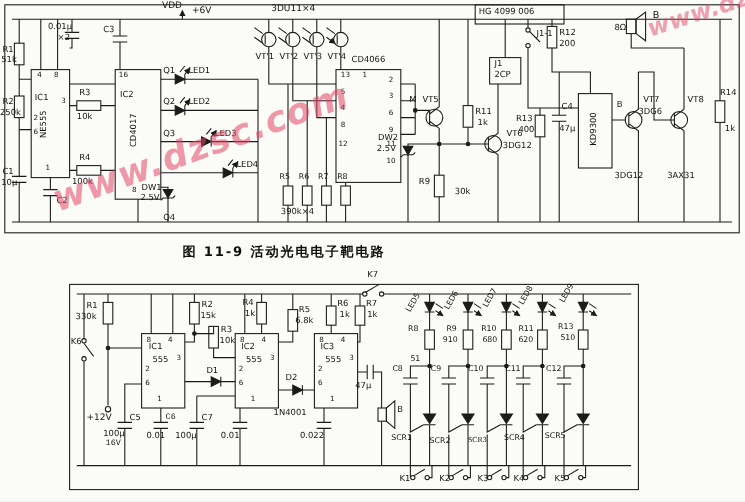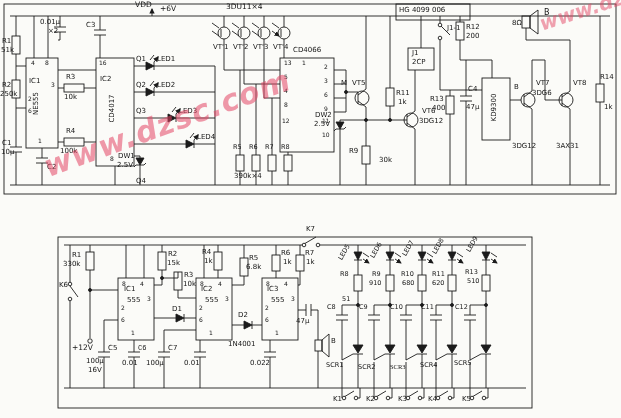--- a/index.html
+++ b/index.html
@@ -373,21 +373,21 @@
       <span class="lbl" style="left: 266px; top: 281px; font-size: 6px;">8</span>
       <span class="lbl" style="left: 284px; top: 281px; font-size: 6px;">4</span>
       <span class="lbl" style="left: 291px; top: 296px; font-size: 6px;">3</span>
       <span class="lbl" style="left: 265px; top: 305px; font-size: 6px;">2</span>
       <span class="lbl" style="left: 265px; top: 317px; font-size: 6px;">6</span>
       <span class="lbl" style="left: 275px; top: 330px; font-size: 6px;">1</span>
       <span class="lbl" style="left: 296px; top: 318px;">47μ</span>
       <span class="lbl" style="left: 331px; top: 338px;">B</span>
       <span class="lbl" style="left: 108px; top: 345px;">C5</span>
       <span class="lbl" style="left: 86px; top: 358px;">100μ</span>
-      <span class="lbl" style="left: 88px; top: 367px;">16V</span>
+      <span class="lbl" style="left: 88px; top: 367px; font-family: Liberation Mono, monospace;">16V</span>
       <span class="lbl" style="left: 138px; top: 345px; font-family: Liberation Mono, monospace;">C6</span>
       <span class="lbl" style="left: 122px; top: 360px;">0.01</span>
       <span class="lbl" style="left: 168px; top: 345px;">C7</span>
       <span class="lbl" style="left: 146px; top: 360px;">100μ</span>
       <span class="lbl" style="left: 184px; top: 360px;">0.01</span>
       <span class="lbl" style="left: 250px; top: 360px;">0.022</span>
       <span class="lbl" style="left: 336px; top: 249px; font-size: 6.5px; transform: rotate(-60deg);">LED5</span>
       <span class="lbl" style="left: 368px; top: 247px; font-size: 6.5px; transform: rotate(-60deg);">LED6</span>
       <span class="lbl" style="left: 400px; top: 245px; font-size: 6.5px; transform: rotate(-60deg);">LED7</span>
       <span class="lbl" style="left: 430px; top: 243px; font-size: 6.5px; transform: rotate(-60deg);">LED8</span>
@@ -412,16 +412,17 @@
       <span class="lbl" style="left: 390px; top: 364px; font-size: 6.5px; font-family: Liberation Serif, serif;">SCR3</span>
       <span class="lbl" style="left: 420px; top: 362px; font-size: 6.5px;">SCR4</span>
       <span class="lbl" style="left: 454px; top: 360px; font-size: 6.5px;">SCR5</span>
       <span class="lbl" style="left: 333px; top: 396px;">K1</span>
       <span class="lbl" style="left: 366px; top: 396px;">K2</span>
       <span class="lbl" style="left: 398px; top: 396px;">K3</span>
       <span class="lbl" style="left: 428px; top: 396px; text-align: center;">K4</span>
       <span class="lbl" style="left: 462px; top: 396px;">K5</span>
     </div>
 
+  <div class="caption">图 11-9  活动光电电子靶电路</div>
 
   <div class="wm-main">www.dzsc.com</div>
   <div class="wm-corner">www.dzsc.com</div>
 </div>
 
 </body></html>

